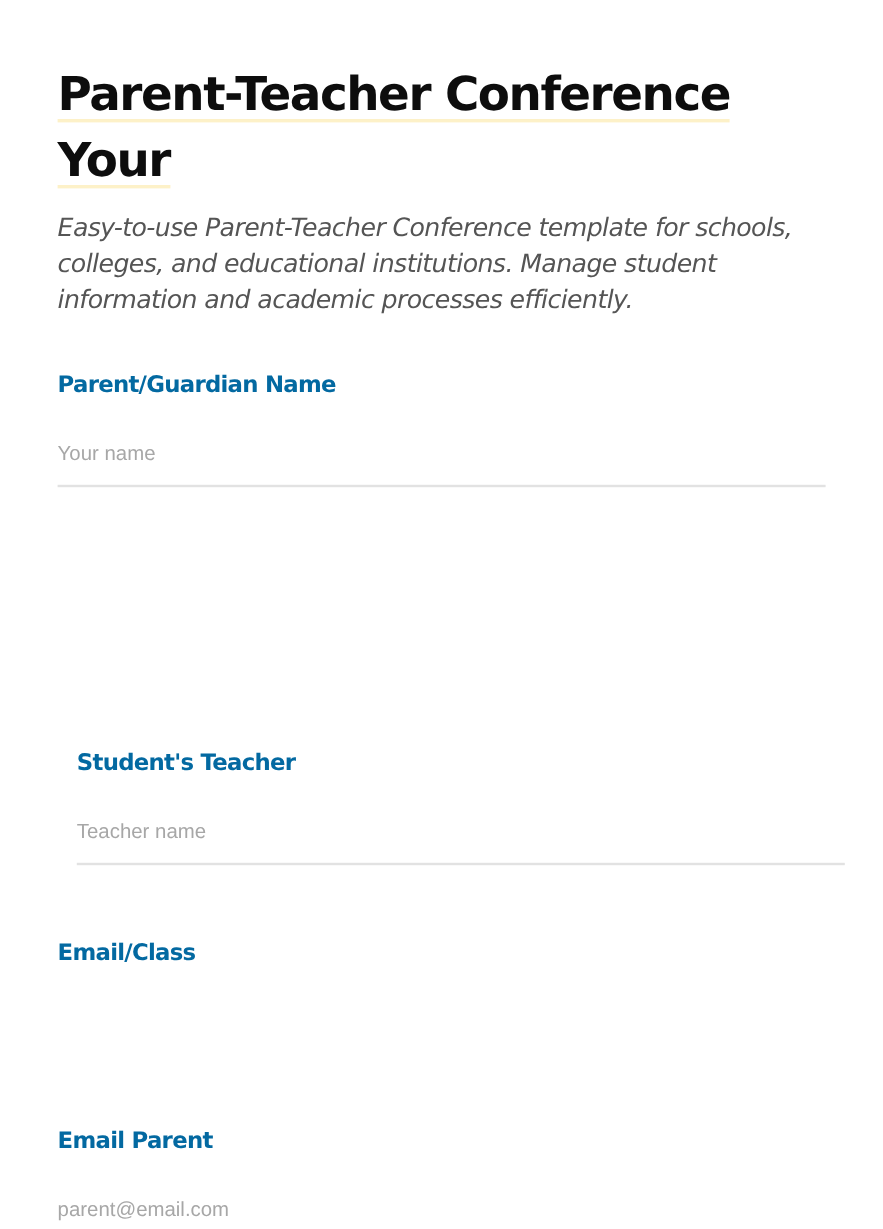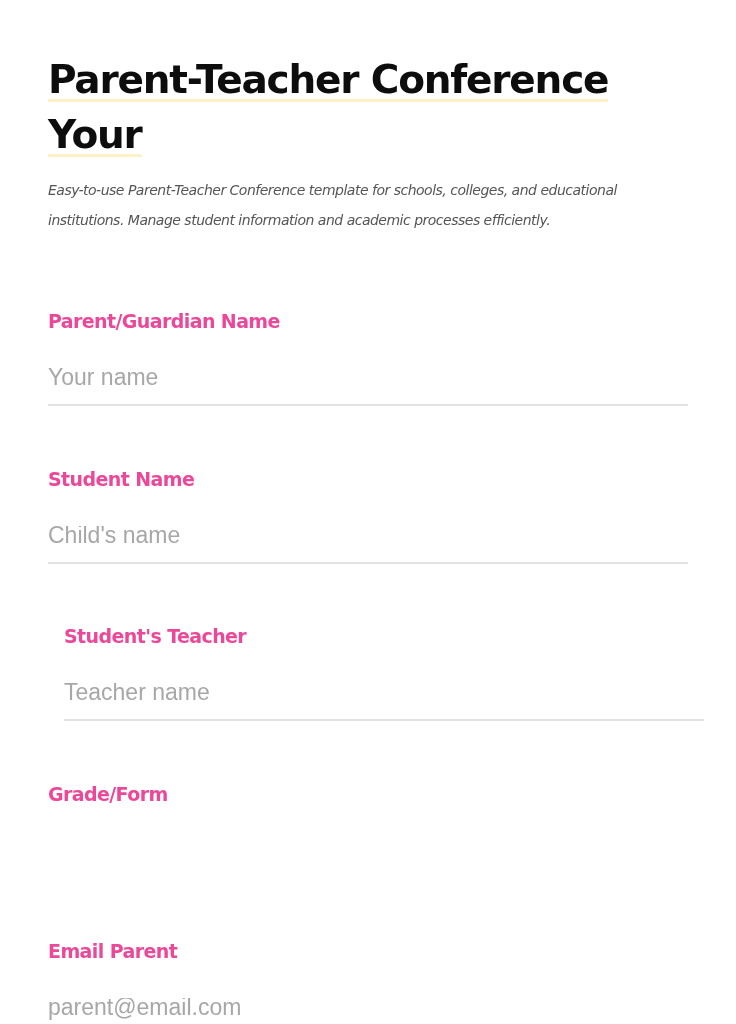--- a/index.html
+++ b/index.html
@@ -32,47 +32,47 @@
     .title .hl {
       background: linear-gradient(to bottom, transparent 0, transparent 42px, #fdf1c8 42px, #fdf1c8 53px, transparent 53px);
       -webkit-box-decoration-break: clone;
       box-decoration-break: clone;
       padding: 0;
     }
     .desc {
       margin: 13px 0 0 0;
       font-family: "DejaVu Sans", sans-serif;
       font-style: italic;
-      font-size: 14px;
+      font-size: 21px;
       line-height: 30px;
       letter-spacing: -0.5px;
       color: #555555;
       width: 645px;
     }
     .field {
       position: relative;
     }
     .field-label {
       display: block;
       font-family: "DejaVu Sans", sans-serif;
       font-weight: bold;
       font-size: 19px;
       letter-spacing: -0.6px;
-      color: #ec4899;
+      color: #0369a1;
       line-height: 26px;
     }
     .field-input {
       display: block;
       width: 640px;
       border: none;
       border-bottom: 2px solid #e2e2e2;
       outline: none;
       background: transparent;
       font-family: "Liberation Sans", sans-serif;
-      font-size: 23px;
+      font-size: 17px;
       color: #15803d;
       padding: 0 0 17px 0;
       margin-top: 34px;
       box-sizing: border-box;
       height: 38px;
     }
     .field-input::placeholder {
       color: #a7a7a7;
       opacity: 1;
     }
@@ -92,29 +92,27 @@
   </h1>
   <p class="desc">Easy-to-use Parent-Teacher Conference template for schools, colleges, and educational institutions. Manage student information and academic processes efficiently.</p>
 </div>
 
 <div class="field f1">
   <label class="field-label">Parent/Guardian Name</label>
   <input class="field-input" type="text" placeholder="Your name" style="">
 </div>
 
 <div class="field f2">
-  <label class="field-label">Student Name</label>
-  <input class="field-input" type="text" placeholder="Child's name" style="">
 </div>
 
 <div class="field f3">
   <label class="field-label">Student's Teacher</label>
   <input class="field-input" type="text" placeholder="Teacher name" style="">
 </div>
 
 <div class="field f4">
-  <label class="field-label">Grade/Form</label>
+  <label class="field-label">Email/Class</label>
 </div>
 
 <div class="field f5">
   <label class="field-label">Email Parent</label>
   <input class="field-input" type="email" placeholder="parent@email.com" style="">
 </div>
 
 </body></html>

